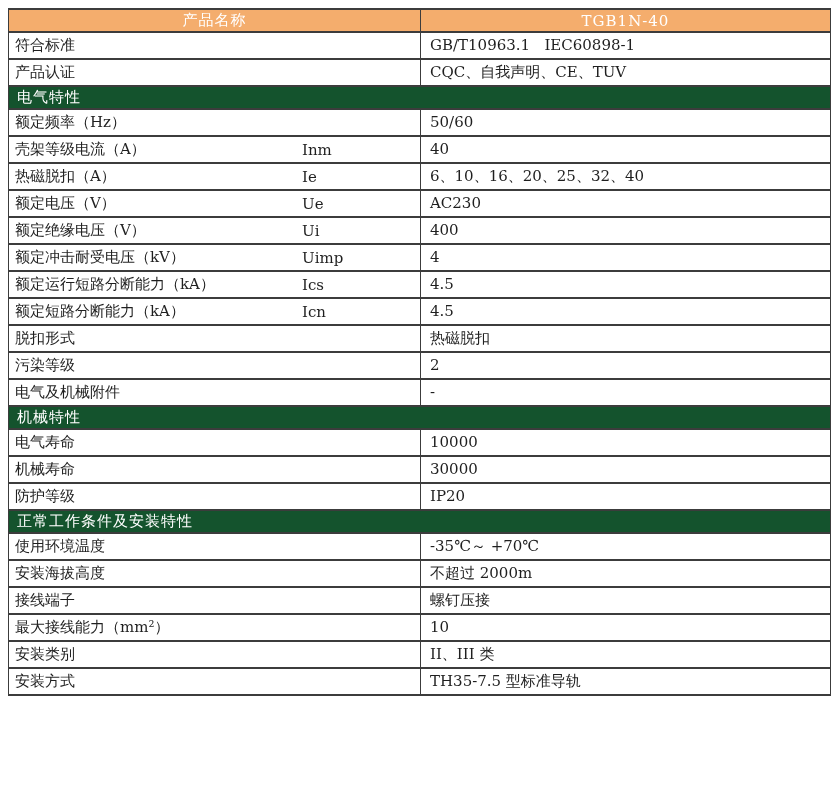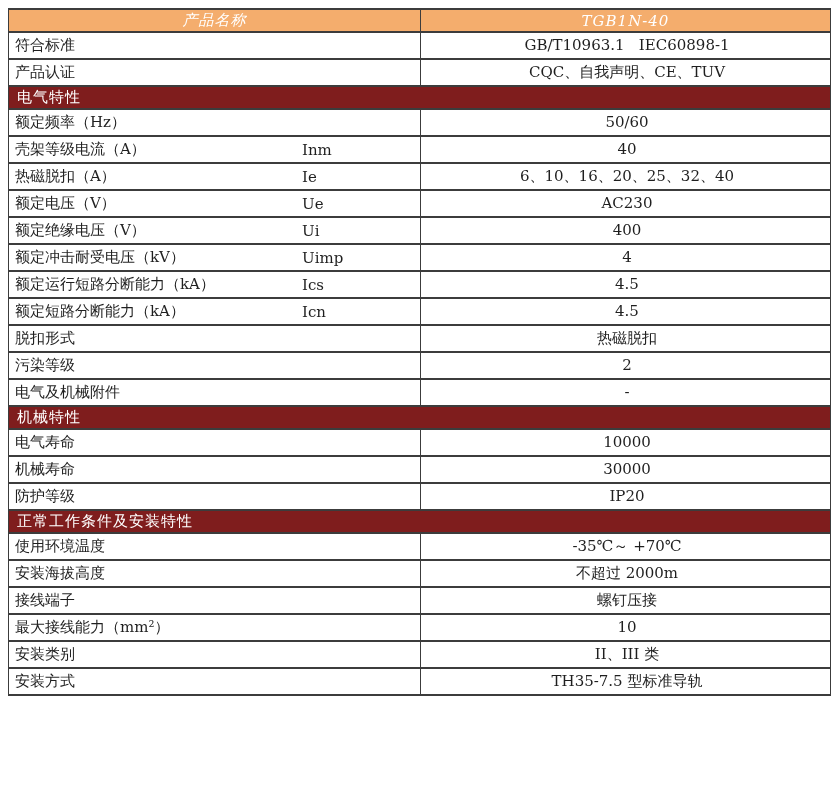--- a/index.html
+++ b/index.html
@@ -31,43 +31,41 @@
     font-size: 15px;
     padding: 1px 6px;
     height: 22px;
     vertical-align: middle;
   }
   .header-cell {
     background: #f4ad6d;
     color: #ffffff;
     text-align: center;
     letter-spacing: 1px;
-    font-style: italic;
   }
   .section-cell {
-    background: #7f1d1d;
+    background: #14532d;
     color: #ffffff;
     text-align: left;
     padding-left: 8px;
     letter-spacing: 1px;
   }
   .label-cell {
     position: relative;
     text-align: left;
     margin-left: 19px;
   }
   .row-symbol {
     position: absolute;
     left: 293px;
     top: 50%;
     transform: translateY(-50%);
     white-space: nowrap;
   }
   .value-cell {
-    text-align: center;
     white-space: pre-wrap;
     padding-left: 9px;
   }
   .value-line {
     line-height: 23px;
   }
 </style>
 </head>
 <body>
 

